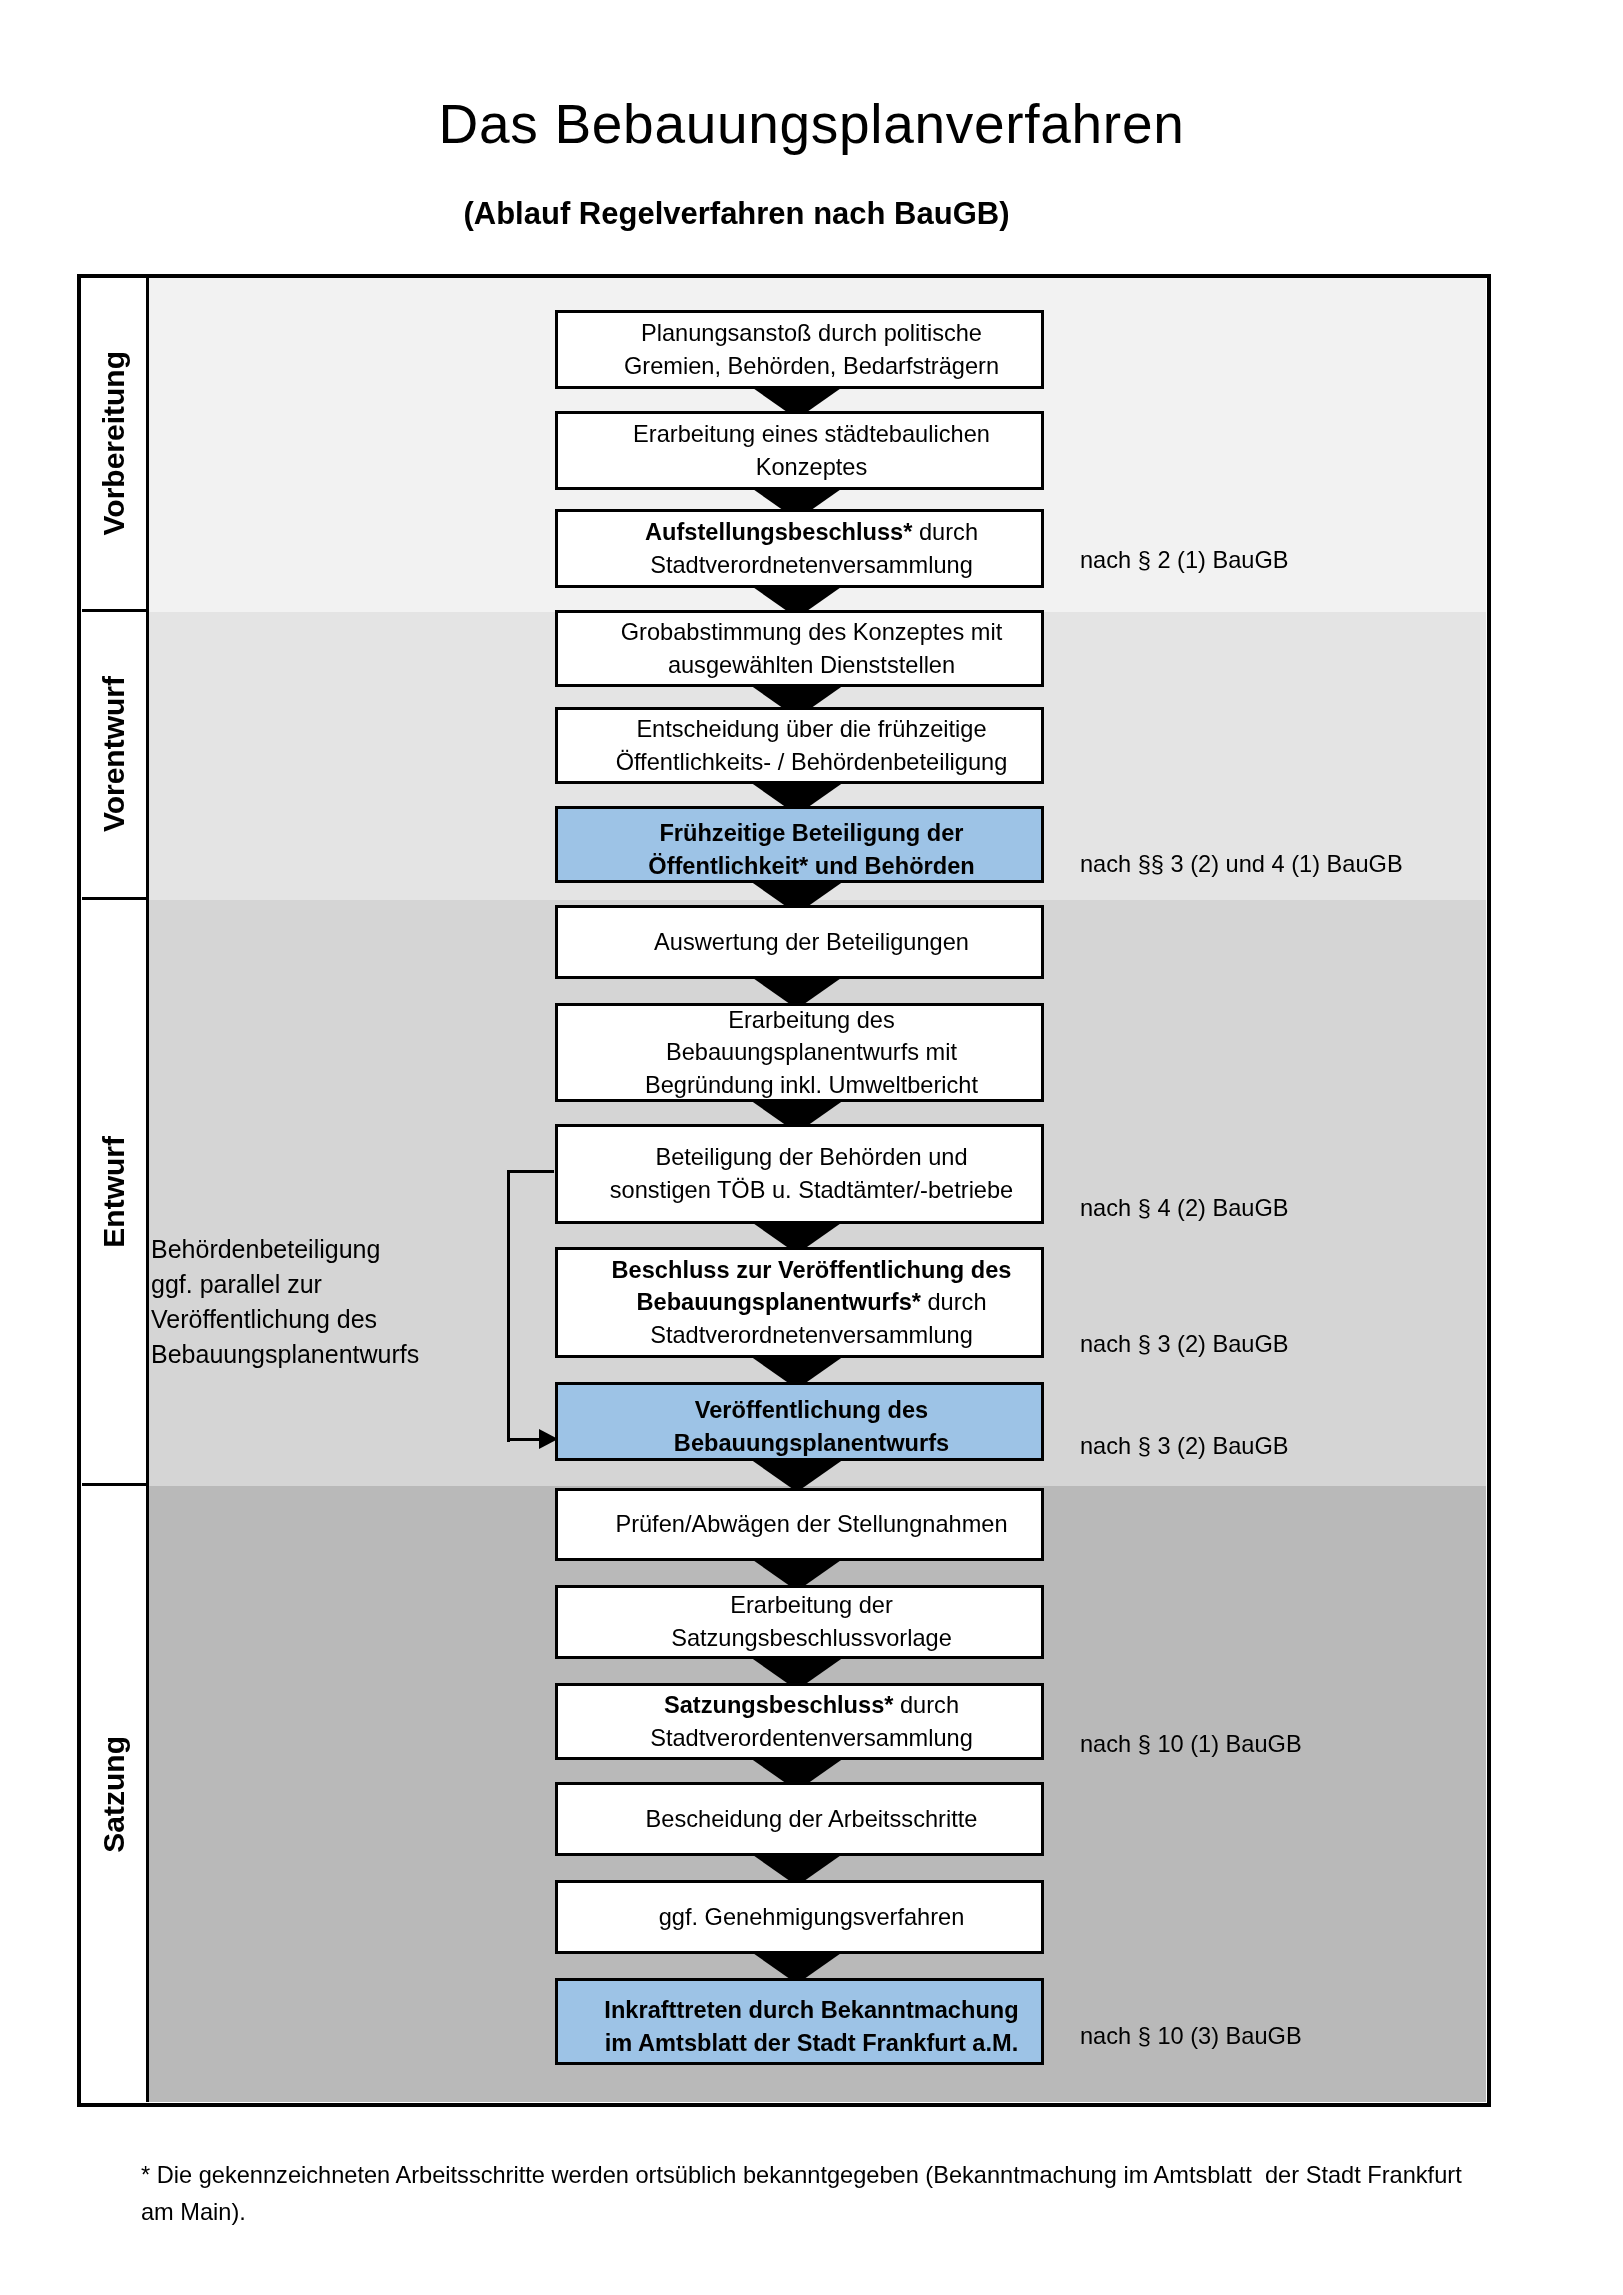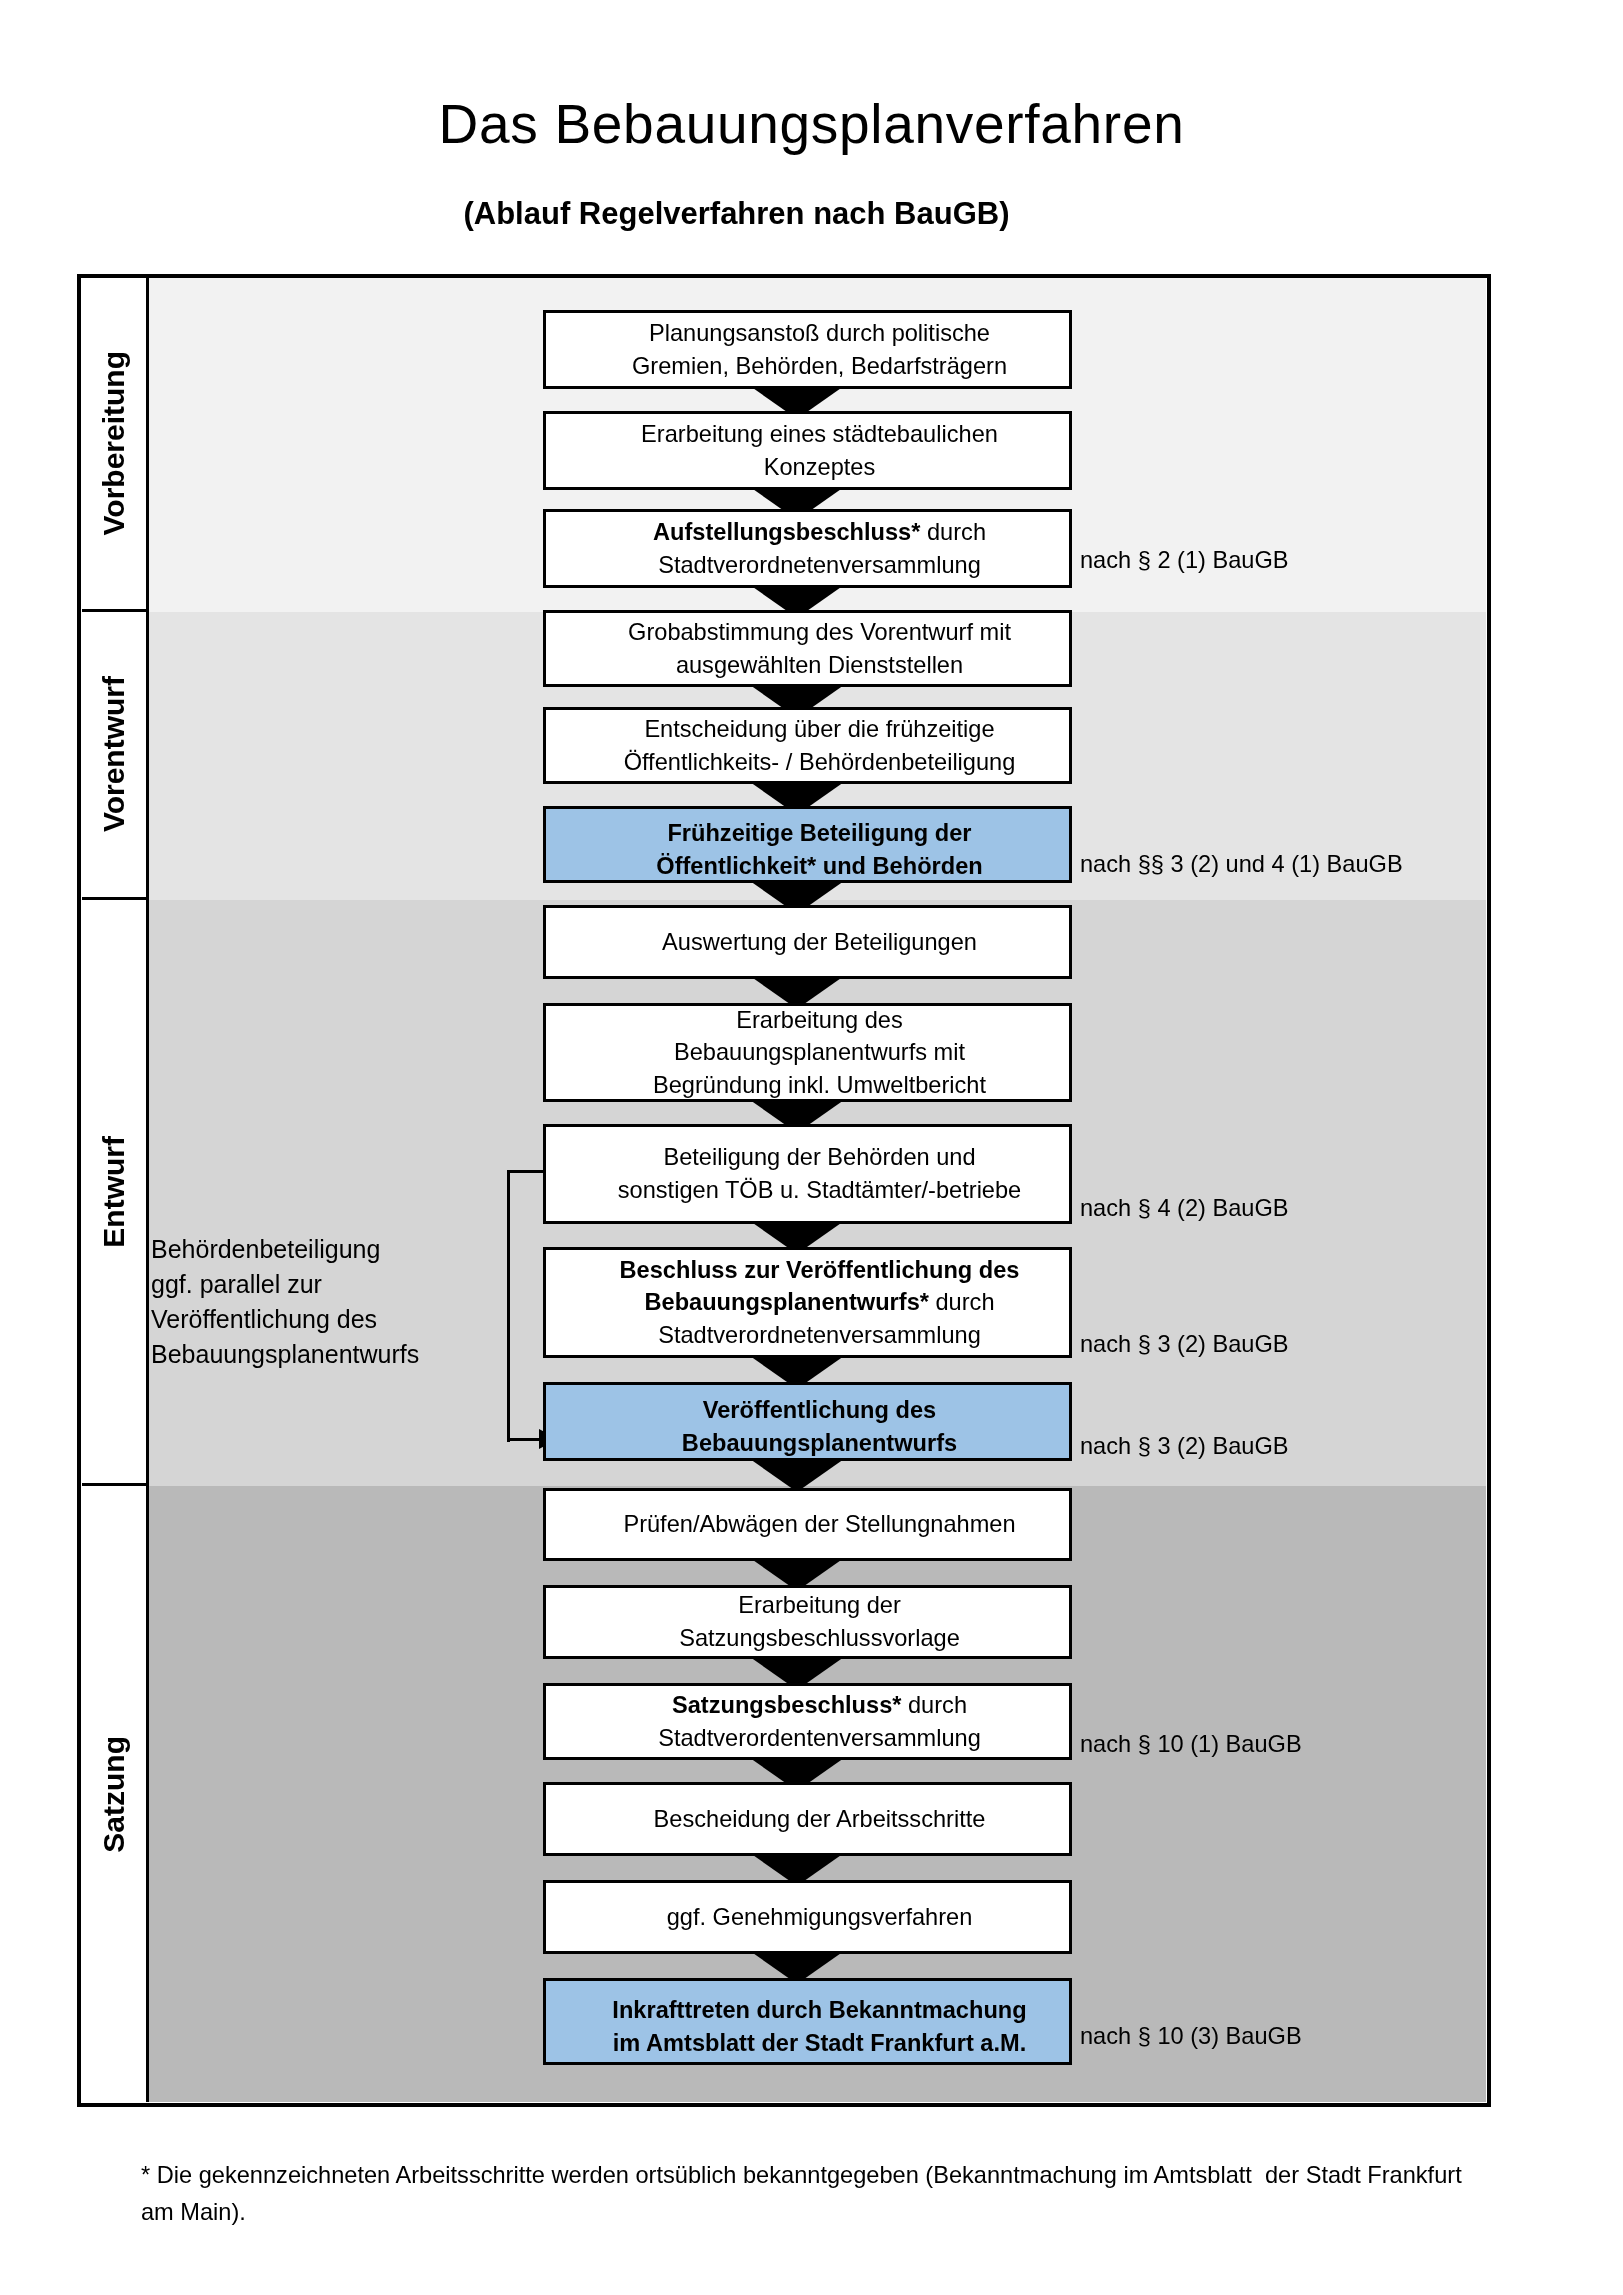--- a/index.html
+++ b/index.html
@@ -26,21 +26,21 @@
         border-right:3.9px solid #000;box-sizing:border-box;
         display:flex;align-items:center;justify-content:center;}
   .cell.c1{top:278px;height:334px;border-bottom:3.9px solid #000;}
   .cell.c2{top:612px;height:288px;border-bottom:3.9px solid #000;}
   .cell.c3{top:900px;height:586px;border-bottom:3.9px solid #000;}
   .cell.c4{top:1486px;height:616px;}
   .cell span{writing-mode:vertical-rl;transform:rotate(180deg);
              font-size:30px;font-weight:700;white-space:nowrap;}
 
   
-  .step{position:absolute;left:543px;width:529px;background:#fff;
+  .step{position:absolute;left:555px;width:489px;background:#fff;
         border:3.9px solid #000;box-sizing:border-box;
         display:flex;align-items:center;justify-content:center;z-index:2;padding-left:24px;}
   .step .txt{white-space:pre-line;text-align:center;font-size:23.6px;line-height:1.38;
              padding:0 9.2px;}
   .step .b{font-weight:700;}
   .step.blue{background:#9DC3E6;}
   .step.blue .txt{font-weight:700;margin-top:11px;}
 
   .s1{top:310px;height:79px}  .s2{top:411px;height:79px}  .s3{top:509px;height:79px}
   .s4{top:610px;height:77px}  .s5{top:707px;height:77px} .s6{top:806px;height:77px}
@@ -126,21 +126,21 @@
 </div>
 <div class="step s2">
   <div class="txt"><span class="b"></span><span>Erarbeitung eines städtebaulichen
 Konzeptes</span></div>
 </div>
 <div class="step s3">
   <div class="txt"><span class="b">Aufstellungsbeschluss*</span><span> durch
 Stadtverordnetenversammlung</span></div>
 </div>
 <div class="step s4">
-  <div class="txt"><span class="b"></span><span>Grobabstimmung des Vorentwurf mit
+  <div class="txt"><span class="b"></span><span>Grobabstimmung des Konzeptes mit
 ausgewählten Dienststellen</span></div>
 </div>
 <div class="step s5">
   <div class="txt"><span class="b"></span><span>Entscheidung über die frühzeitige
 Öffentlichkeits- / Behördenbeteiligung</span></div>
 </div>
 <div class="step s6 blue">
   <div class="txt"><span class="b">Frühzeitige Beteiligung der
 Öffentlichkeit* und Behörden</span><span></span></div>
 </div>

